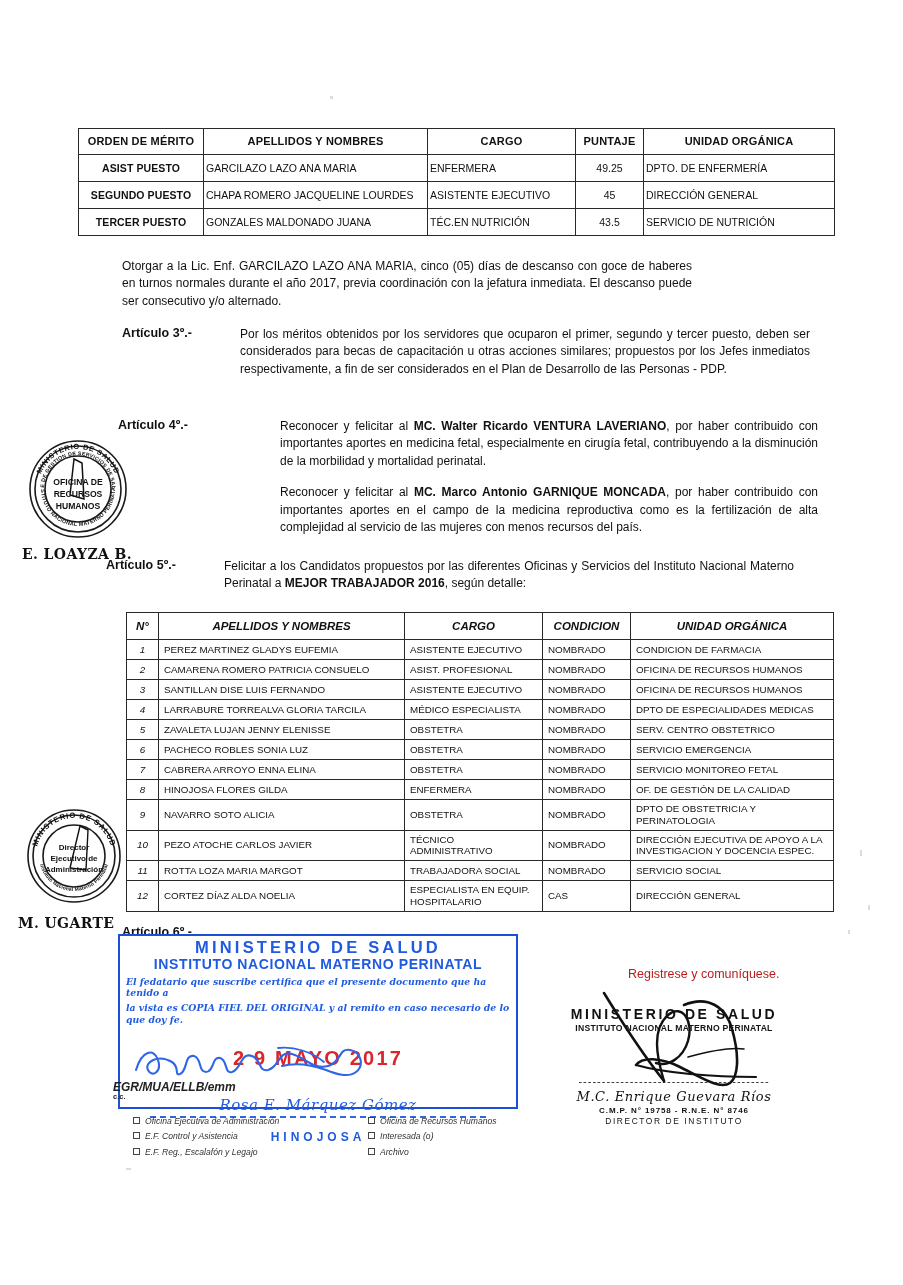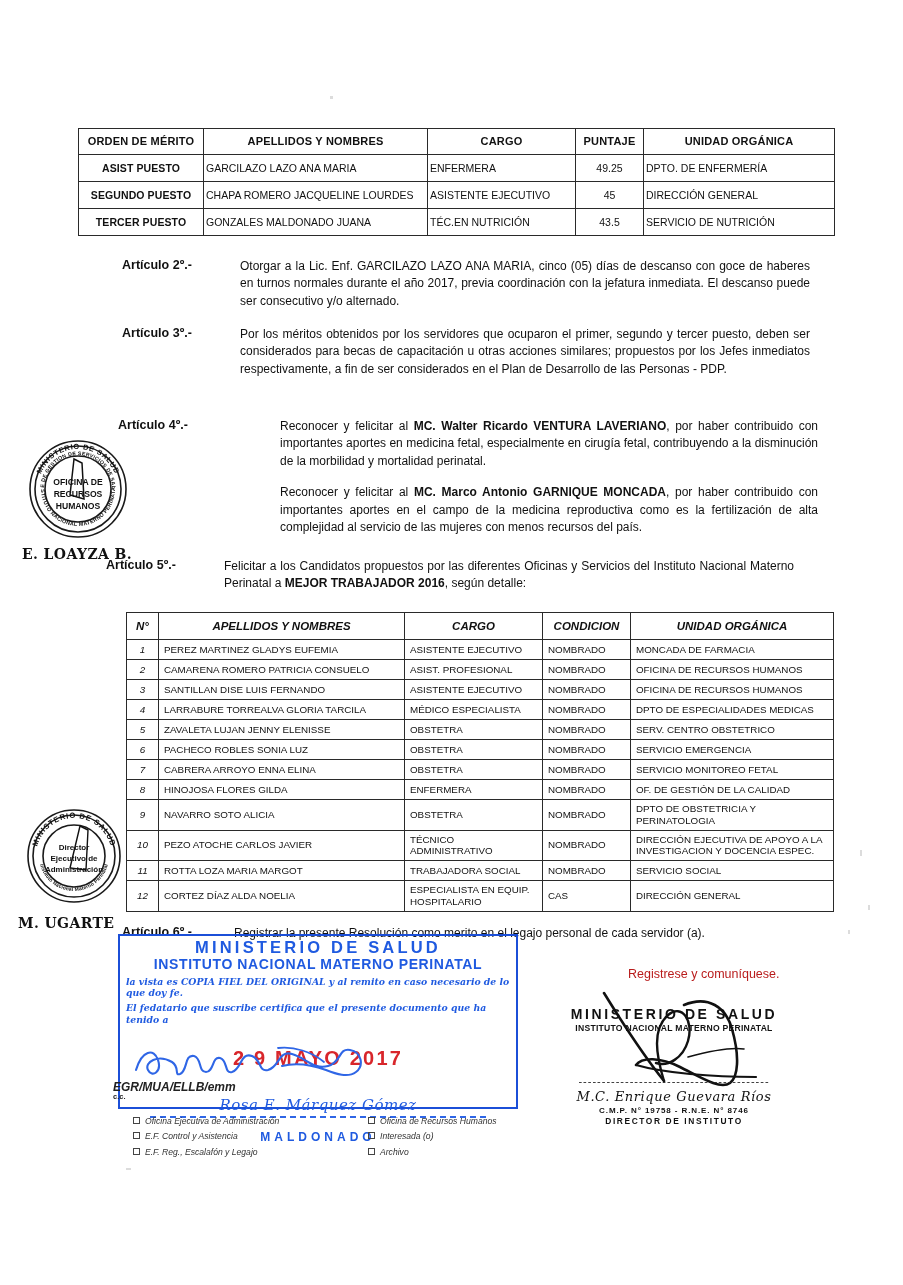--- a/index.html
+++ b/index.html
@@ -91,21 +91,21 @@
   }
   #sigright .dashes {
     margin-top:42px; font-size:11px; letter-spacing:1px; color:#222;
     overflow:hidden; white-space:nowrap;
   }
   #sigright .l3 {
     font-family:"DejaVu Serif", serif; font-style:italic;
     font-size:13px; margin-top:2px; letter-spacing:.6px;
   }
   #sigright .l4 { font-weight:bold; font-size:8px; letter-spacing:.9px; margin-top:2px;}
-  #sigright .l5 { font-weight:bold; font-size:8.4px; letter-spacing:1.6px; margin-top:1px;}
+  #sigright .l5 { font-weight:normal; font-size:8.4px; letter-spacing:1.6px; margin-top:1px;}
 
   
   #sigscribble { position:absolute; left:560px; top:985px; width:270px; height:110px; pointer-events:none;}
 
   
   #fedstamp {
     position:absolute; left:118px; top:934px;
     width:400px; height:175px;
     border:2px solid #1b4fd8;
     color:#1f5ae0;
@@ -211,21 +211,20 @@
           <td class="c-nombres">GONZALES MALDONADO JUANA</td>
           <td class="c-cargo">TÉC.EN NUTRICIÓN</td>
           <td class="c-puntaje">43.5</td>
           <td class="c-unidad">SERVICIO DE NUTRICIÓN</td>
         </tr>
       </tbody>
     </table>
   </div>
 
   <div class="art" id="art2">
-    <div class="lab">Artículo 2º.-</div>
     <div class="body">Otorgar a la Lic. Enf. GARCILAZO LAZO ANA MARIA, cinco (05) días de descanso con goce de haberes en turnos normales durante el año 2017, previa coordinación con la jefatura inmediata. El descanso puede ser consecutivo y/o alternado.</div>
   </div>
 
   <div class="art" id="art3">
     <div class="lab">Artículo 3º.-</div>
     <div class="body">Por los méritos obtenidos por los servidores que ocuparon el primer, segundo y tercer puesto, deben ser considerados para becas de capacitación u otras acciones similares; propuestos por los Jefes inmediatos respectivamente, a fin de ser considerados en el Plan de Desarrollo de las Personas - PDP.</div>
   </div>
 
   <div class="art" id="art4">
     <div class="lab">Artículo  4º.-</div>
@@ -250,21 +249,21 @@
           <th class="cd-col">CONDICION</th>
           <th class="un-col">UNIDAD ORGÁNICA</th>
         </tr>
       </thead>
       <tbody>
         <tr>
           <td class="n-col">1</td>
           <td class="ap-col">PEREZ MARTINEZ GLADYS EUFEMIA</td>
           <td class="cg-col">ASISTENTE EJECUTIVO</td>
           <td class="cd-col">NOMBRADO</td>
-          <td class="un-col">MONCADA DE FARMACIA</td>
+          <td class="un-col">CONDICION DE FARMACIA</td>
         </tr>
         <tr>
           <td class="n-col">2</td>
           <td class="ap-col">CAMARENA ROMERO PATRICIA CONSUELO</td>
           <td class="cg-col">ASIST. PROFESIONAL</td>
           <td class="cd-col">NOMBRADO</td>
           <td class="un-col">OFICINA DE RECURSOS HUMANOS</td>
         </tr>
         <tr>
           <td class="n-col">3</td>
@@ -335,21 +334,20 @@
           <td class="cg-col tall">ESPECIALISTA EN EQUIP. HOSPITALARIO</td>
           <td class="cd-col tall">CAS</td>
           <td class="un-col tall">DIRECCIÓN GENERAL</td>
         </tr>
       </tbody>
     </table>
   </div>
 
   <div class="art" id="art6">
     <div class="lab">Artículo 6º.-</div>
-    <div class="body">Registrar la presente Resolución como merito en el legajo personal de cada servidor (a).</div>
   </div>
 
   <div class="rstamp" id="stamp1">
     <svg width="112" height="104" viewBox="0 0 112 104">
       <g fill="none" stroke="#1a1a1a" stroke-width="1.6">
         <circle cx="56" cy="52" r="48"></circle>
         <circle cx="56" cy="52" r="43"></circle>
         <circle cx="56" cy="52" r="33"></circle>
       </g>
       <path id="arc1t" d="M 16 52 A 40 40 0 0 1 96 52" fill="none"></path>
@@ -391,26 +389,26 @@
       <text x="56" y="55" font-family="Liberation Sans, sans-serif" font-size="8" font-weight="bold" text-anchor="middle" fill="#111">Ejecutivo de</text>
       <text x="56" y="66" font-family="Liberation Sans, sans-serif" font-size="8" font-weight="bold" text-anchor="middle" fill="#111">Administración</text>
       <path d="M 62 20 L 52 62 L 68 64 L 70 24 Z" fill="none" stroke="#111" stroke-width="1.4"></path>
     </svg>
     <div class="name">M. UGARTE</div>
   </div>
 
   <div id="fedstamp">
     <div class="fs1">MINISTERIO DE SALUD</div>
     <div class="fs2">INSTITUTO NACIONAL MATERNO PERINATAL</div>
+    <div class="fs3">El fedatario que suscribe certifica que el presente documento que ha tenido a</div>
     <div class="fs3">la vista es COPIA FIEL DEL ORIGINAL y al remito en caso necesario de lo que doy fe.</div>
-    <div class="fs3">El fedatario que suscribe certifica que el presente documento que ha tenido a</div>
     <div class="fsdate">2 9 MAYO 2017</div>
     <div class="fsname">Rosa E. Márquez Gómez</div>
     <div class="fsline"></div>
-    <div class="fsrole">MALDONADO</div>
+    <div class="fsrole">HINOJOSA</div>
   </div>
 
   <svg id="fedsig" viewBox="0 0 280 52">
     <path d="M8 34 C14 14, 26 12, 30 24 C34 36, 24 42, 20 34 C16 26, 30 18, 44 26 C52 31, 46 40, 52 38 C60 35, 56 18, 66 20 C74 22, 70 36, 78 36 C86 36, 84 20, 92 22 C100 24, 96 38, 104 36 C114 33, 112 16, 124 20 C134 24, 130 36, 140 34 C152 31, 150 14, 164 18 C178 22, 186 34, 200 30 C214 26, 210 12, 222 14 C234 16, 236 30, 228 36 C220 42, 208 38, 198 34 C184 29, 170 26, 154 30" fill="none" stroke="#2f66e6" stroke-width="2.1" stroke-linecap="round"></path>
     <path d="M150 12 C166 10, 184 16, 196 26" fill="none" stroke="#2f66e6" stroke-width="1.8" stroke-linecap="round"></path>
   </svg>
 
   <div id="egr">EGR/MUA/ELLB/emm</div>
   <div id="cc">c.c.</div>
 

